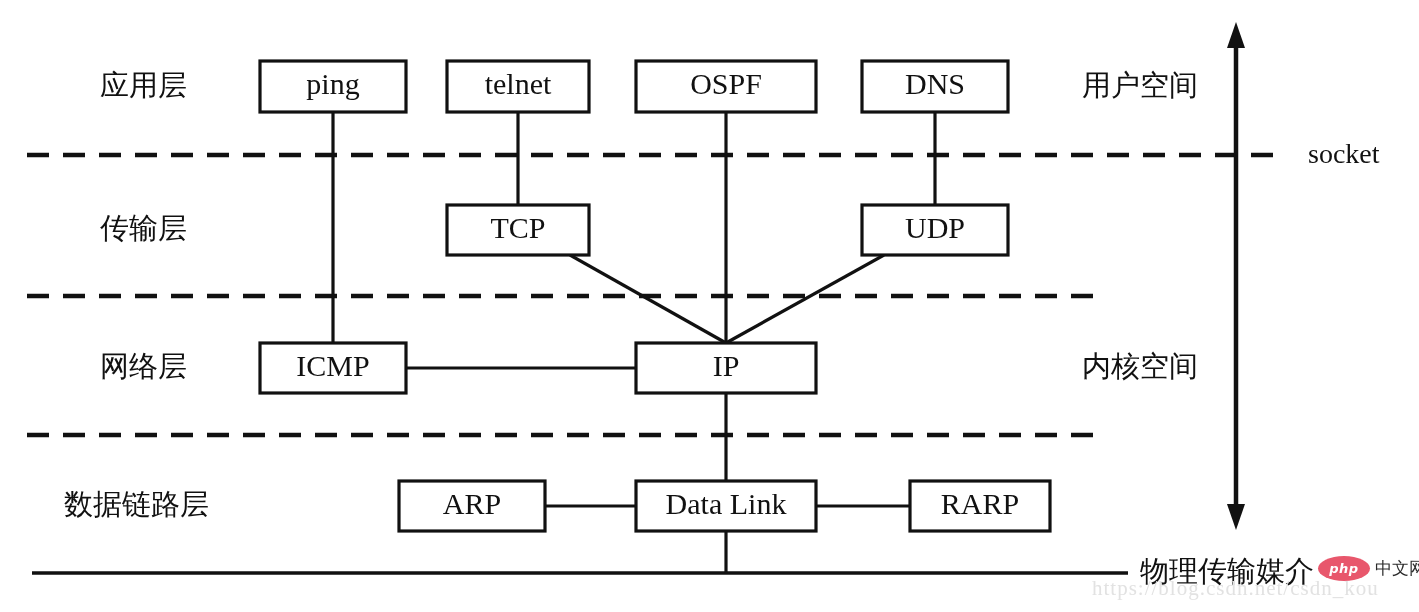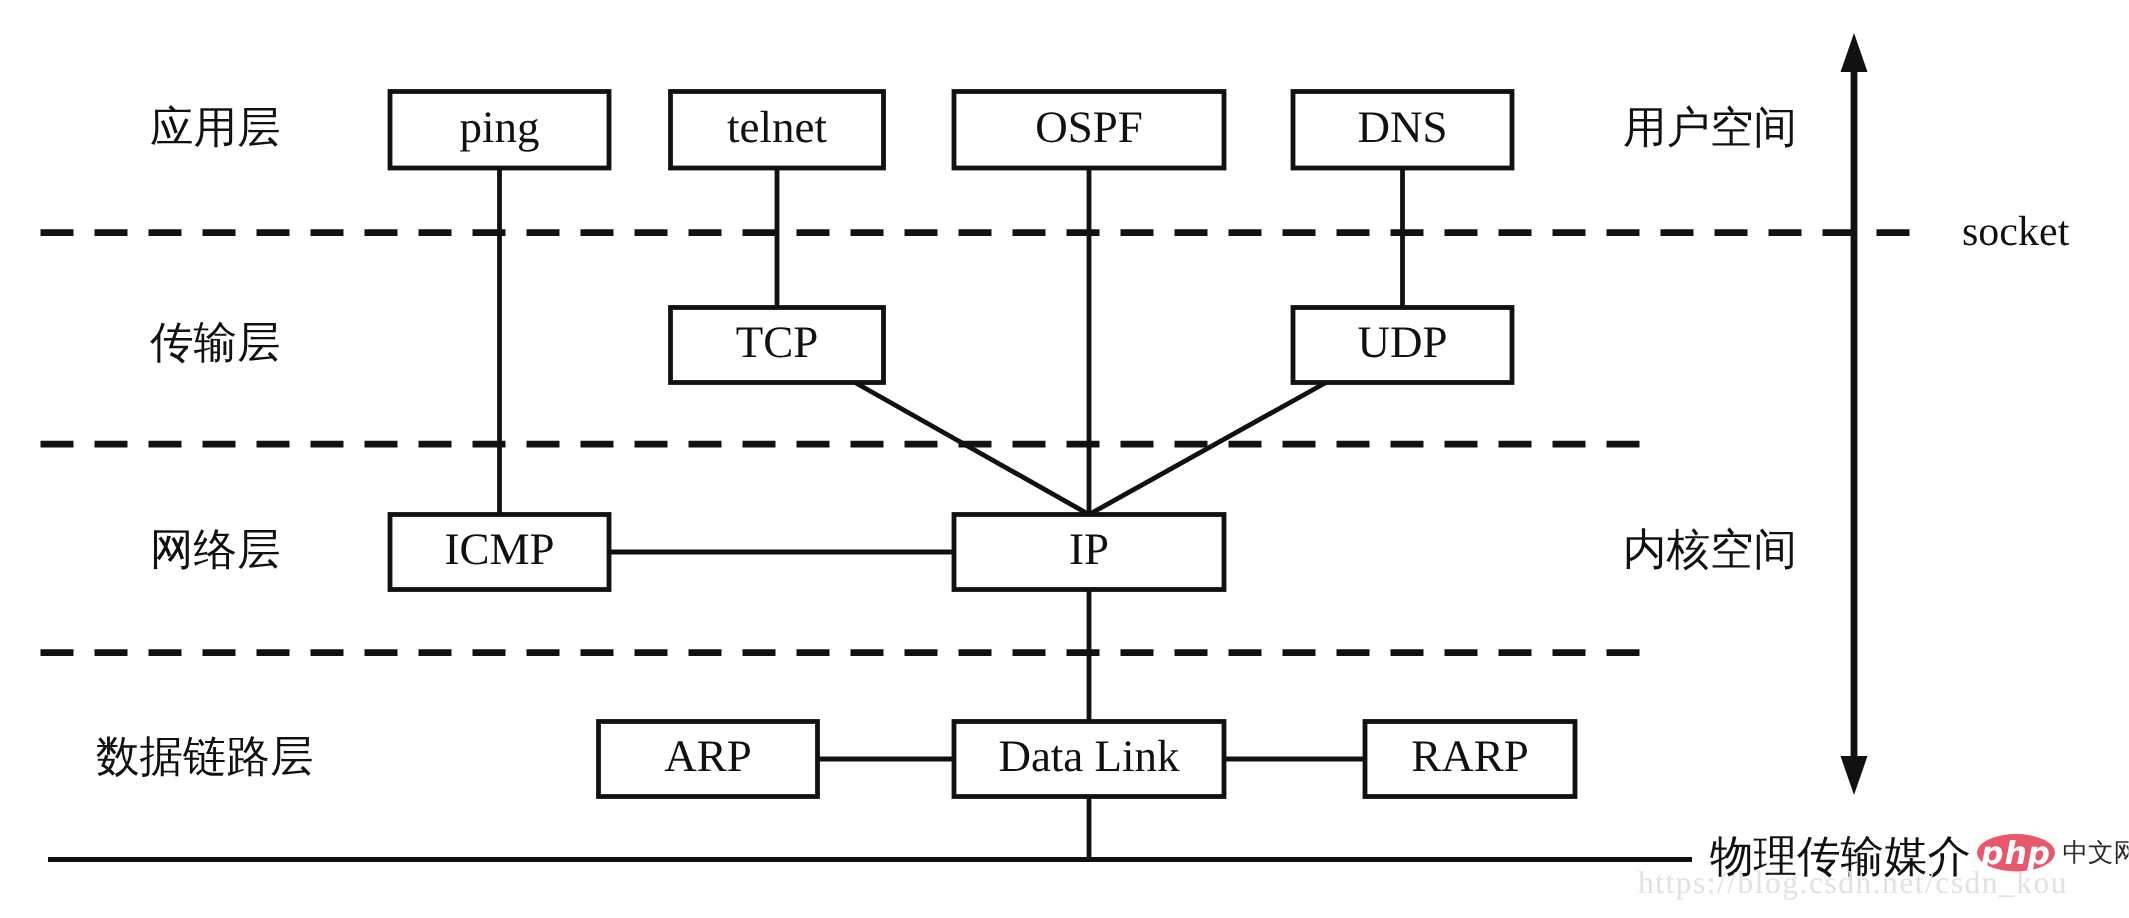--- a/index.html
+++ b/index.html
@@ -96,21 +96,21 @@
     align-items: center;
     gap: 5px;
   }
   .wm-php {
     width: 52px;
     height: 25px;
     border-radius: 50% / 50%;
     background: #e8576c;
     color: #ffffff;
     font-family: "DejaVu Sans", "Liberation Sans", sans-serif;
-    font-size: 21px;
+    font-size: 13px;
     font-weight: bold;
     font-style: italic;
     display: flex;
     align-items: center;
     justify-content: center;
     letter-spacing: 0.5px;
   }
   .wm-cn {
     font-family: "DejaVu Sans", "Liberation Sans", sans-serif;
     font-size: 17px;

